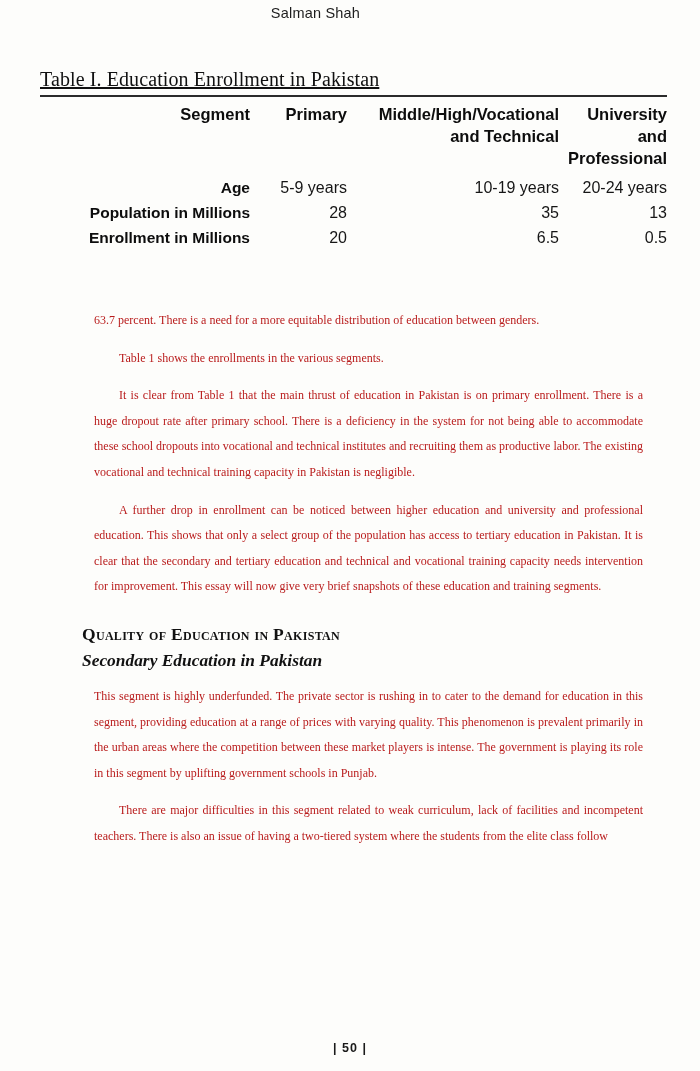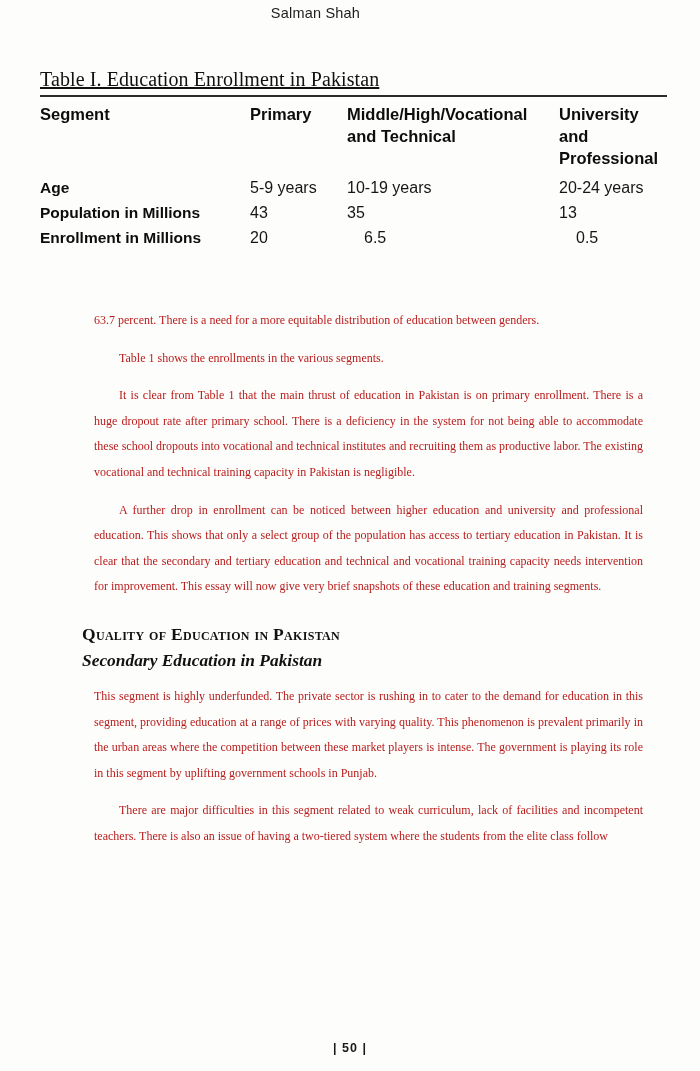--- a/index.html
+++ b/index.html
@@ -58,21 +58,21 @@
   }
 
   table.enroll {
     border-collapse: collapse;
     width: 627px;
     table-layout: fixed;
     font-family: "Liberation Sans", sans-serif;
   }
   table.enroll th,
   table.enroll td {
-    text-align: left;
+    text-align: right;
     vertical-align: top;
     padding: 0;
     line-height: 22px;
   }
   table.enroll th {
     font-weight: bold;
     font-size: 16.5px;
     padding-bottom: 8px;
     color: #0d0d0d;
   }
@@ -176,21 +176,21 @@
       </thead>
       <tbody>
         <tr>
           <td class="rowlabel">Age</td>
           <td class="val">5-9 years</td>
           <td class="val">10-19 years</td>
           <td class="val">20-24 years</td>
         </tr>
         <tr>
           <td class="rowlabel">Population in Millions</td>
-          <td class="val">43</td>
+          <td class="val">28</td>
           <td class="val">35</td>
           <td class="val">13</td>
         </tr>
         <tr>
           <td class="rowlabel">Enrollment in Millions</td>
           <td class="val">20</td>
           <td class="val indent">6.5</td>
           <td class="val indent3">0.5</td>
         </tr>
       </tbody>

